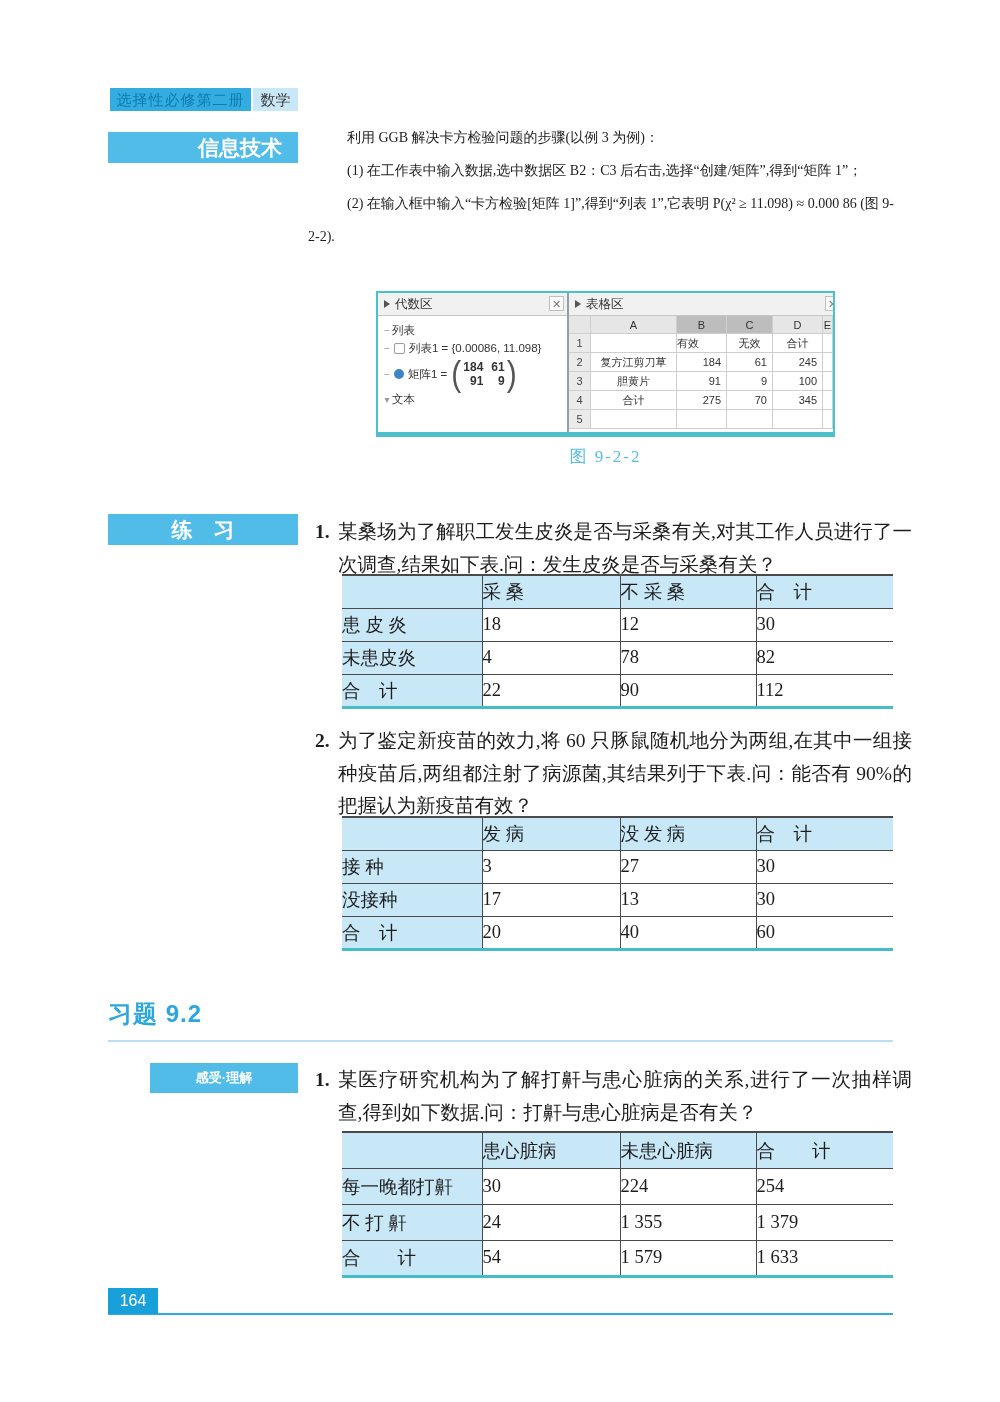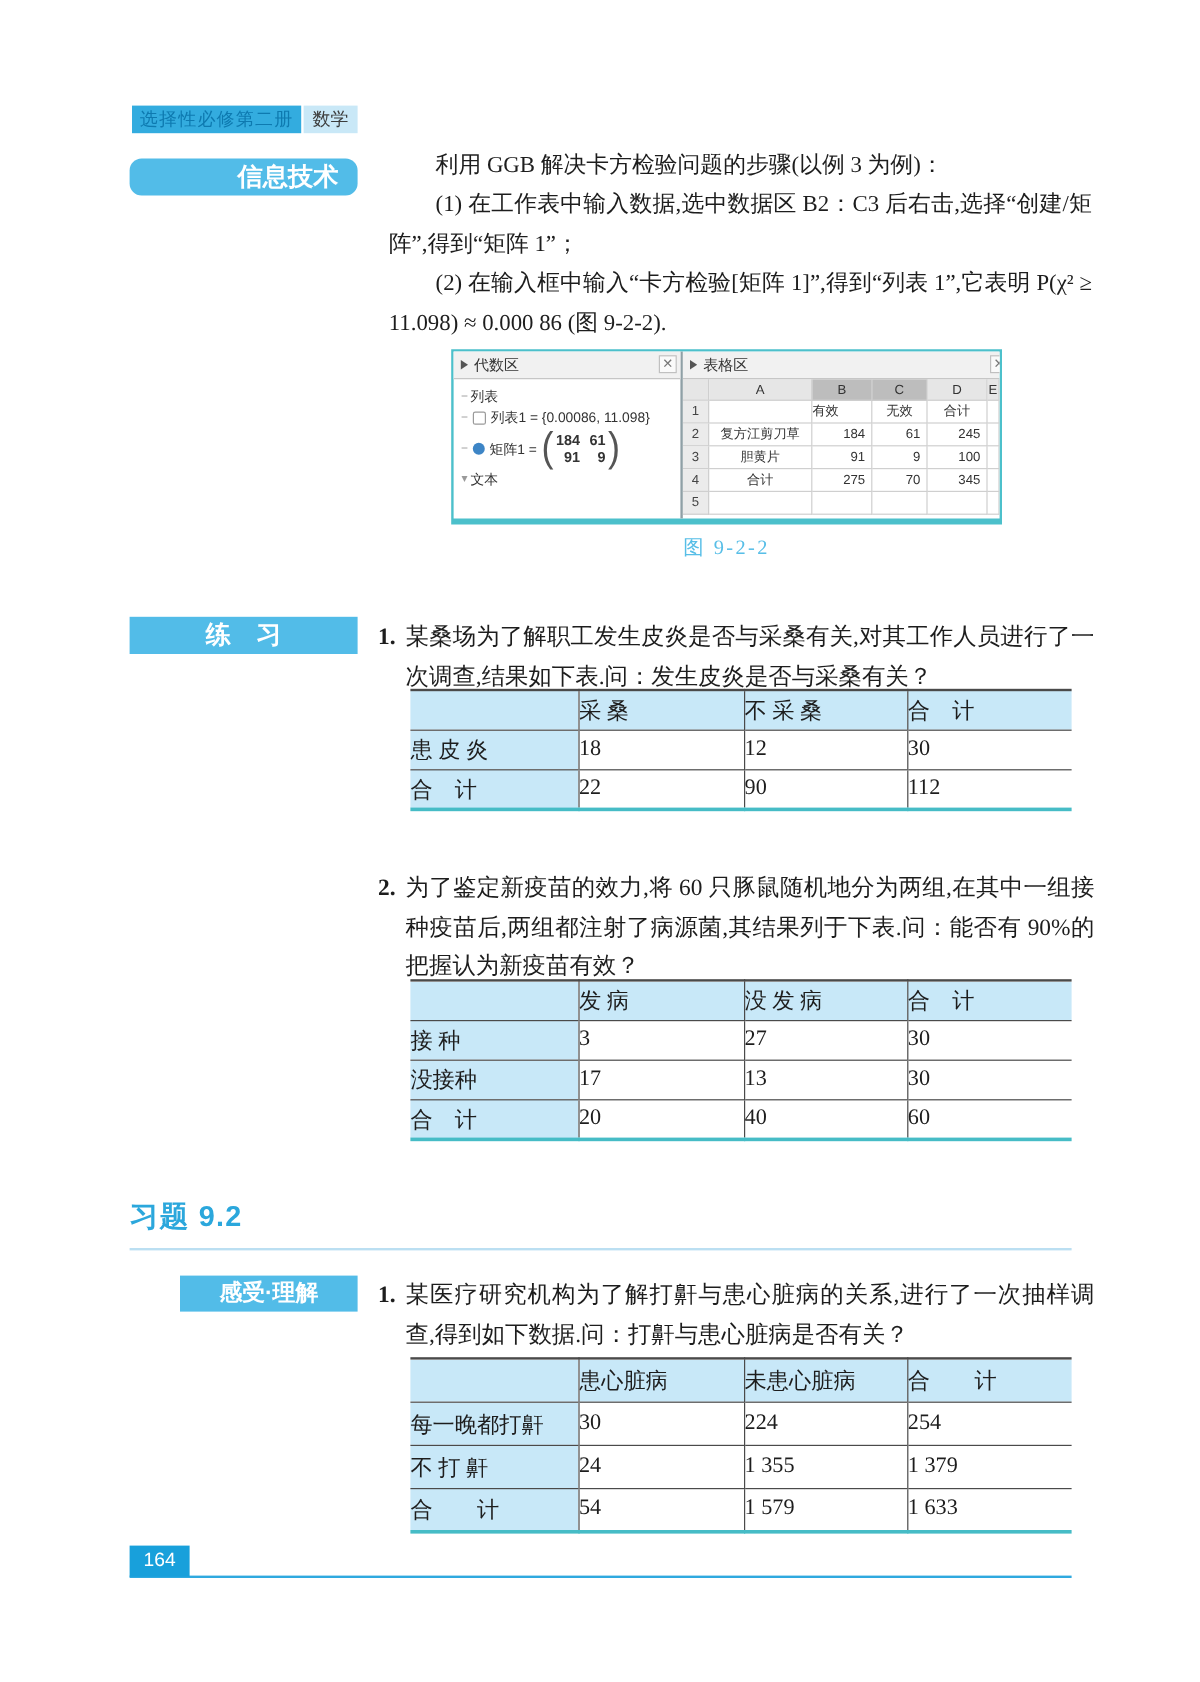--- a/index.html
+++ b/index.html
@@ -19,27 +19,27 @@
   .badge-subject {
     position:absolute; left:253px; top:88px; width:45px; height:23px;
     background:#C9E8F7; color:#3c3c3c; font-size:15px; line-height:23px; text-align:center;
   }
 
   
   .sec-box {
     position:absolute; background:#52BCE8; color:#ffffff;
     font-weight:bold; text-align:center;
   }
-  .sec-info  { left:108px; top:132px; width:190px; height:31px; font-size:21px; line-height:31px; text-align:right; padding-right:16px; width:174px;border-radius:10px; }
+  .sec-info  { left:108px; top:132px; width:190px; height:31px; font-size:21px; line-height:31px; text-align:right; padding-right:16px; width:174px; }
   .sec-lianxi{ left:108px; top:514px; width:190px; height:31px; font-size:21px; line-height:31px; }
-  .sec-ganshou{ left:150px; top:1063px; width:148px; height:30px; font-size:19px; line-height:30px; }
-
-  
-  .intro { position:absolute; left:324px; top:121px; width:586px;
-           font-size:19px; line-height:33px; text-align:justify; }
+  .sec-ganshou{ left:150px; top:1063px; width:148px; height:30px; font-size:13px; line-height:30px; }
+
+  
+  .intro { position:absolute; left:308px; top:121px; width:586px;
+           font-size:14px; line-height:33px; text-align:justify; }
   .intro p { margin:0; text-indent:39px; }
 
   
   .ggb {
     position:absolute; left:376px; top:291px; width:459px; height:146px;
     border:2px solid #4CC0CB; border-bottom-width:5px; box-sizing:border-box;
     display:flex; background:#ffffff;
     font-family:"Liberation Sans","DejaVu Sans",sans-serif; color:#333;
   }
   .alg-panel { width:189px; flex:none; display:flex; flex-direction:column; }
@@ -248,20 +248,26 @@
       <td>不 采 桑</td>
       <td>合　计</td>
     </tr>
     <tr>
       <td class="lab">患 皮 炎</td>
       <td>18</td>
       <td>12</td>
       <td>30</td>
     </tr>
     <tr>
+      <td class="lab">未患皮炎</td>
+      <td>4</td>
+      <td>78</td>
+      <td>82</td>
+    </tr>
+    <tr>
       <td class="lab">合　计</td>
       <td>22</td>
       <td>90</td>
       <td>112</td>
     </tr>
   </tbody>
     </table>
 
   <div class="prob" style="left:315px; top:725px;">
     <span class="pnum">2.</span>

